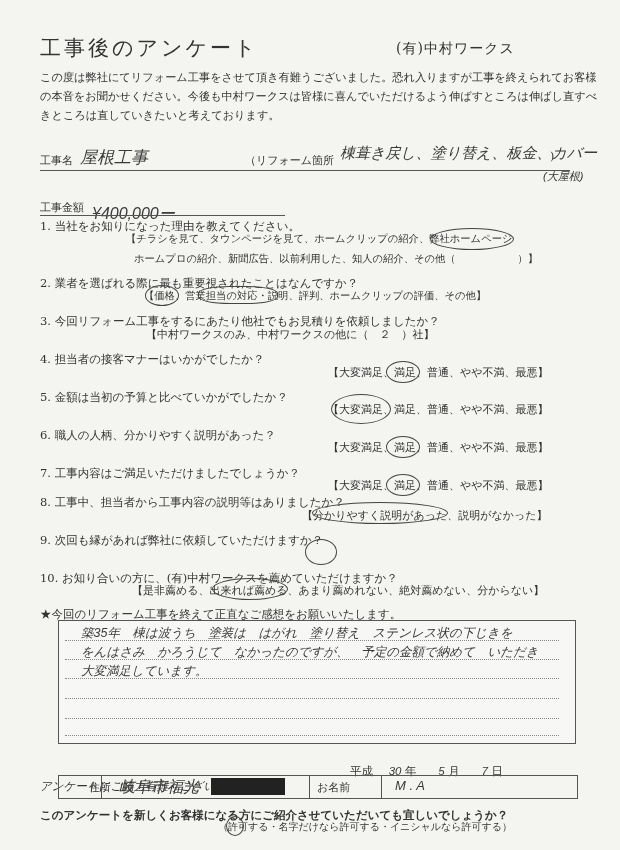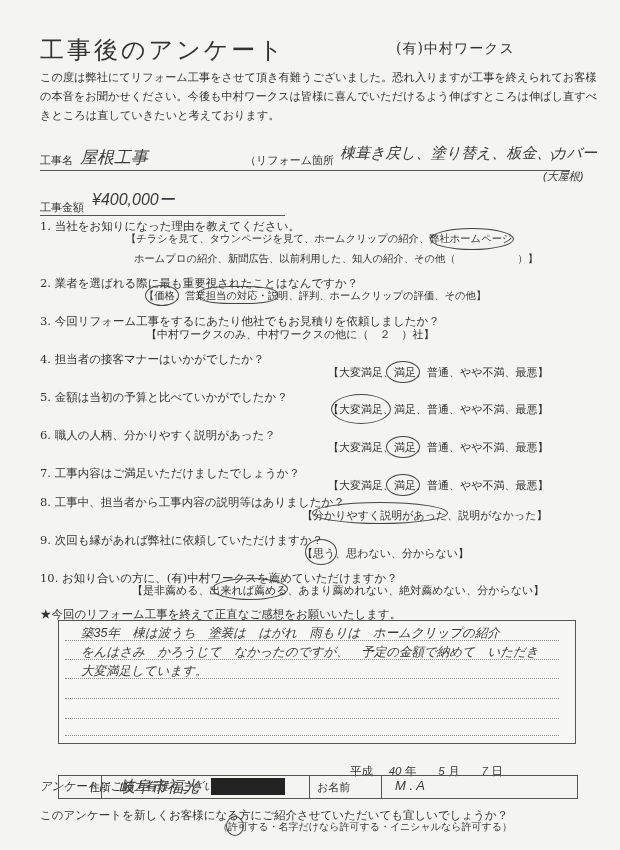--- a/index.html
+++ b/index.html
@@ -5,21 +5,21 @@
   html, body { margin: 0; padding: 0; }
   body {
     width: 620px; height: 850px; overflow: hidden;
     background: #f2f2ef;
     font-family: "DejaVu Serif", "Liberation Serif", serif;
     color: #2a2a2a;
     position: relative;
   }
   .page { position: absolute; left: 0; top: 0; width: 620px; height: 850px; background: #f4f4f1; }
   .abs { position: absolute; white-space: nowrap; }
-  .title { left: 40px; top: 34px; font-size: 24px; letter-spacing: 3px; color: #333; }
+  .title { left: 40px; top: 34px; font-size: 21px; letter-spacing: 3px; color: #333; }
   .company { left: 396px; top: 40px; font-size: 14px; letter-spacing: 1px; color: #333; }
   .intro { left: 40px; top: 68px; font-size: 11.2px; line-height: 19px; color: #333; white-space: normal; width: 560px; }
   .hand { font-family: Liberation Sans, sans-serif; font-style: italic; color: #3a3a3a; }
   .lbl { font-size: 11px; color: #333; }
   .uline { position: absolute; height: 1px; background: #555; }
   .q { font-size: 11.5px; color: #333; margin-top: 7px; }
   .opt { font-size: 10.3px; color: #333; }
   .circle { position: absolute; border: 1px solid #444; border-radius: 50%; }
   .box { position: absolute; border: 1px solid #555; background: #f7f7f5; }
   .dots { position: absolute; left: 0; right: 0; height: 0; border-bottom: 1px dotted #888; }
@@ -38,21 +38,21 @@
 
   <div class="abs lbl" style="left:40px; top:153px;">工事名</div>
   <div class="abs hand" style="left:80px; top:146px; font-size:17px;">屋根工事</div>
   <div class="abs lbl" style="left:245px; top:153px;">（リフォーム箇所</div>
   <div class="abs hand" style="left:340px; top:144px; font-size:15px;">棟葺き戻し、塗り替え、板金、カバー</div>
   <div class="abs lbl" style="left:550px; top:150px;">)</div>
   <div class="abs hand" style="left:543px; top:169px; font-size:11px;">(大屋根)</div>
   <div class="uline" style="left:40px; top:170px; width:530px;"></div>
 
   <div class="abs lbl" style="left:40px; top:200px;">工事金額</div>
-  <div class="abs hand" style="left:92px; top:190px; font-size:16px;">¥400,000ー</div>
+  <div class="abs hand" style="left:92px; top:204px; font-size:16px;">¥400,000ー</div>
   <div class="uline" style="left:40px; top:215px; width:245px;"></div>
 
   <div class="abs q" style="left:40px; top:212px;">
     <span>1.</span>
     <span>当社をお知りになった理由を教えてください。</span>
   </div>
   <div class="abs opt" style="left:126px; top:232px;">【チラシを見て、タウンページを見て、ホームクリップの紹介、弊社ホームページ</div>
   <div class="circle" style="left:430px; top:228px; width:82px; height:20px;"></div>
   <div class="abs opt" style="left:134px; top:252px;">ホームプロの紹介、新聞広告、以前利用した、知人の紹介、その他（　　　　　　）】</div>
 
@@ -102,64 +102,63 @@
     <span>8.</span>
     <span>工事中、担当者から工事内容の説明等はありましたか？</span>
   </div>
   <div class="abs opt" style="left:302px; top:508px; font-size:11px;">【分かりやすく説明があった、説明がなかった】</div>
   <div class="circle" style="left:312px; top:502px; width:134px; height:20px;"></div>
 
   <div class="abs q" style="left:40px; top:526px;">
     <span>9.</span>
     <span>次回も縁があれば弊社に依頼していただけますか？</span>
   </div>
-  <div class="abs opt" style="left:302px; top:546px; font-size:11px;">【思う、思わない、分からない】</div>
   <div class="circle" style="left:305px; top:539px; width:30px; height:24px;"></div>
 
   <div class="abs q" style="left:40px; top:564px;">
     <span>10.</span>
     <span>お知り合いの方に、(有)中村ワークスを薦めていただけますか？</span>
   </div>
   <div class="abs opt" style="left:132px; top:583px; font-size:11px;">【是非薦める、出来れば薦める、あまり薦めれない、絶対薦めない、分からない】</div>
   <div class="circle" style="left:212px; top:578px; width:74px; height:20px;"></div>
 
   <div class="abs q" style="left:40px; top:600px;">★今回のリフォーム工事を終えて正直なご感想をお願いいたします。</div>
 
   <div class="box" style="left:58px; top:620px; width:516px; height:122px;">
     <div class="dots" style="top:19px; left:6px; right:16px;"></div>
     <div class="dots" style="top:38px; left:6px; right:16px;"></div>
     <div class="dots" style="top:57px; left:6px; right:16px;"></div>
     <div class="dots" style="top:77px; left:6px; right:16px;"></div>
     <div class="dots" style="top:97px; left:6px; right:16px;"></div>
     <div class="dots" style="top:114px; left:6px; right:16px;"></div>
 
-    <div class="abs hand" style="left:22px; top:4px; font-size:12.5px;">築35年　棟は波うち　塗装は　はがれ　雨もりは　ホームクリップの紹介</div>
+    <div class="abs hand" style="left:22px; top:4px; font-size:12.5px;">築35年　棟は波うち　塗装は　はがれ　塗り替え　ステンレス状の下じきを</div>
     <div class="abs hand" style="left:22px; top:23px; font-size:12.5px;">をんはさみ　かろうじて　なかったのですが、　予定の金額で納めて　いただき</div>
     <div class="abs hand" style="left:22px; top:42px; font-size:12.5px;">大変満足しています。</div>
   </div>
 
   <div class="abs q" style="left:40px; top:772px;font-style:italic;">アンケートにご協力有難うございました。</div>
   <div class="abs q" style="left:350px; top:757px;">
     <span>平成</span>
-    <span class="hand" style="margin-left:12px;">40</span>
+    <span class="hand" style="margin-left:12px;">30</span>
     <span>年</span>
     <span class="hand" style="margin-left:18px;">5</span>
     <span>月</span>
     <span class="hand" style="margin-left:18px;">7</span>
     <span>日</span>
   </div>
 
   <div class="box" style="left:58px; top:775px; width:518px; height:22px; background:transparent;">
     <div class="abs lbl" style="left:10px; top:4px;margin-left:20px;">住所</div>
     <div class="cell" style="left:42px;"></div>
     <div class="abs hand" style="left:60px; top:1px; font-size:16px;">岐阜市福光</div>
     <div class="redact" style="left:152px; top:2px; width:74px; height:17px;"></div>
     <div class="cell" style="left:250px;"></div>
     <div class="abs lbl" style="left:258px; top:4px;">お名前</div>
     <div class="cell" style="left:322px;"></div>
     <div class="abs hand" style="left:336px; top:2px; font-size:13px;">M . A</div>
   </div>
 
-  <div class="abs q" style="left:40px; top:801px;">このアンケートを新しくお客様になる方にご紹介させていただいても宜しいでしょうか？</div>
+  <div class="abs q" style="left:40px; top:801px;font-weight:bold;">このアンケートを新しくお客様になる方にご紹介させていただいても宜しいでしょうか？</div>
   <div class="abs opt" style="left:218px; top:820px; font-size:10px;">（許可する・名字だけなら許可する・イニシャルなら許可する）</div>
   <div class="circle" style="left:226px; top:816px; width:16px; height:18px;"></div>
 
 </div>
 
 </body></html>

